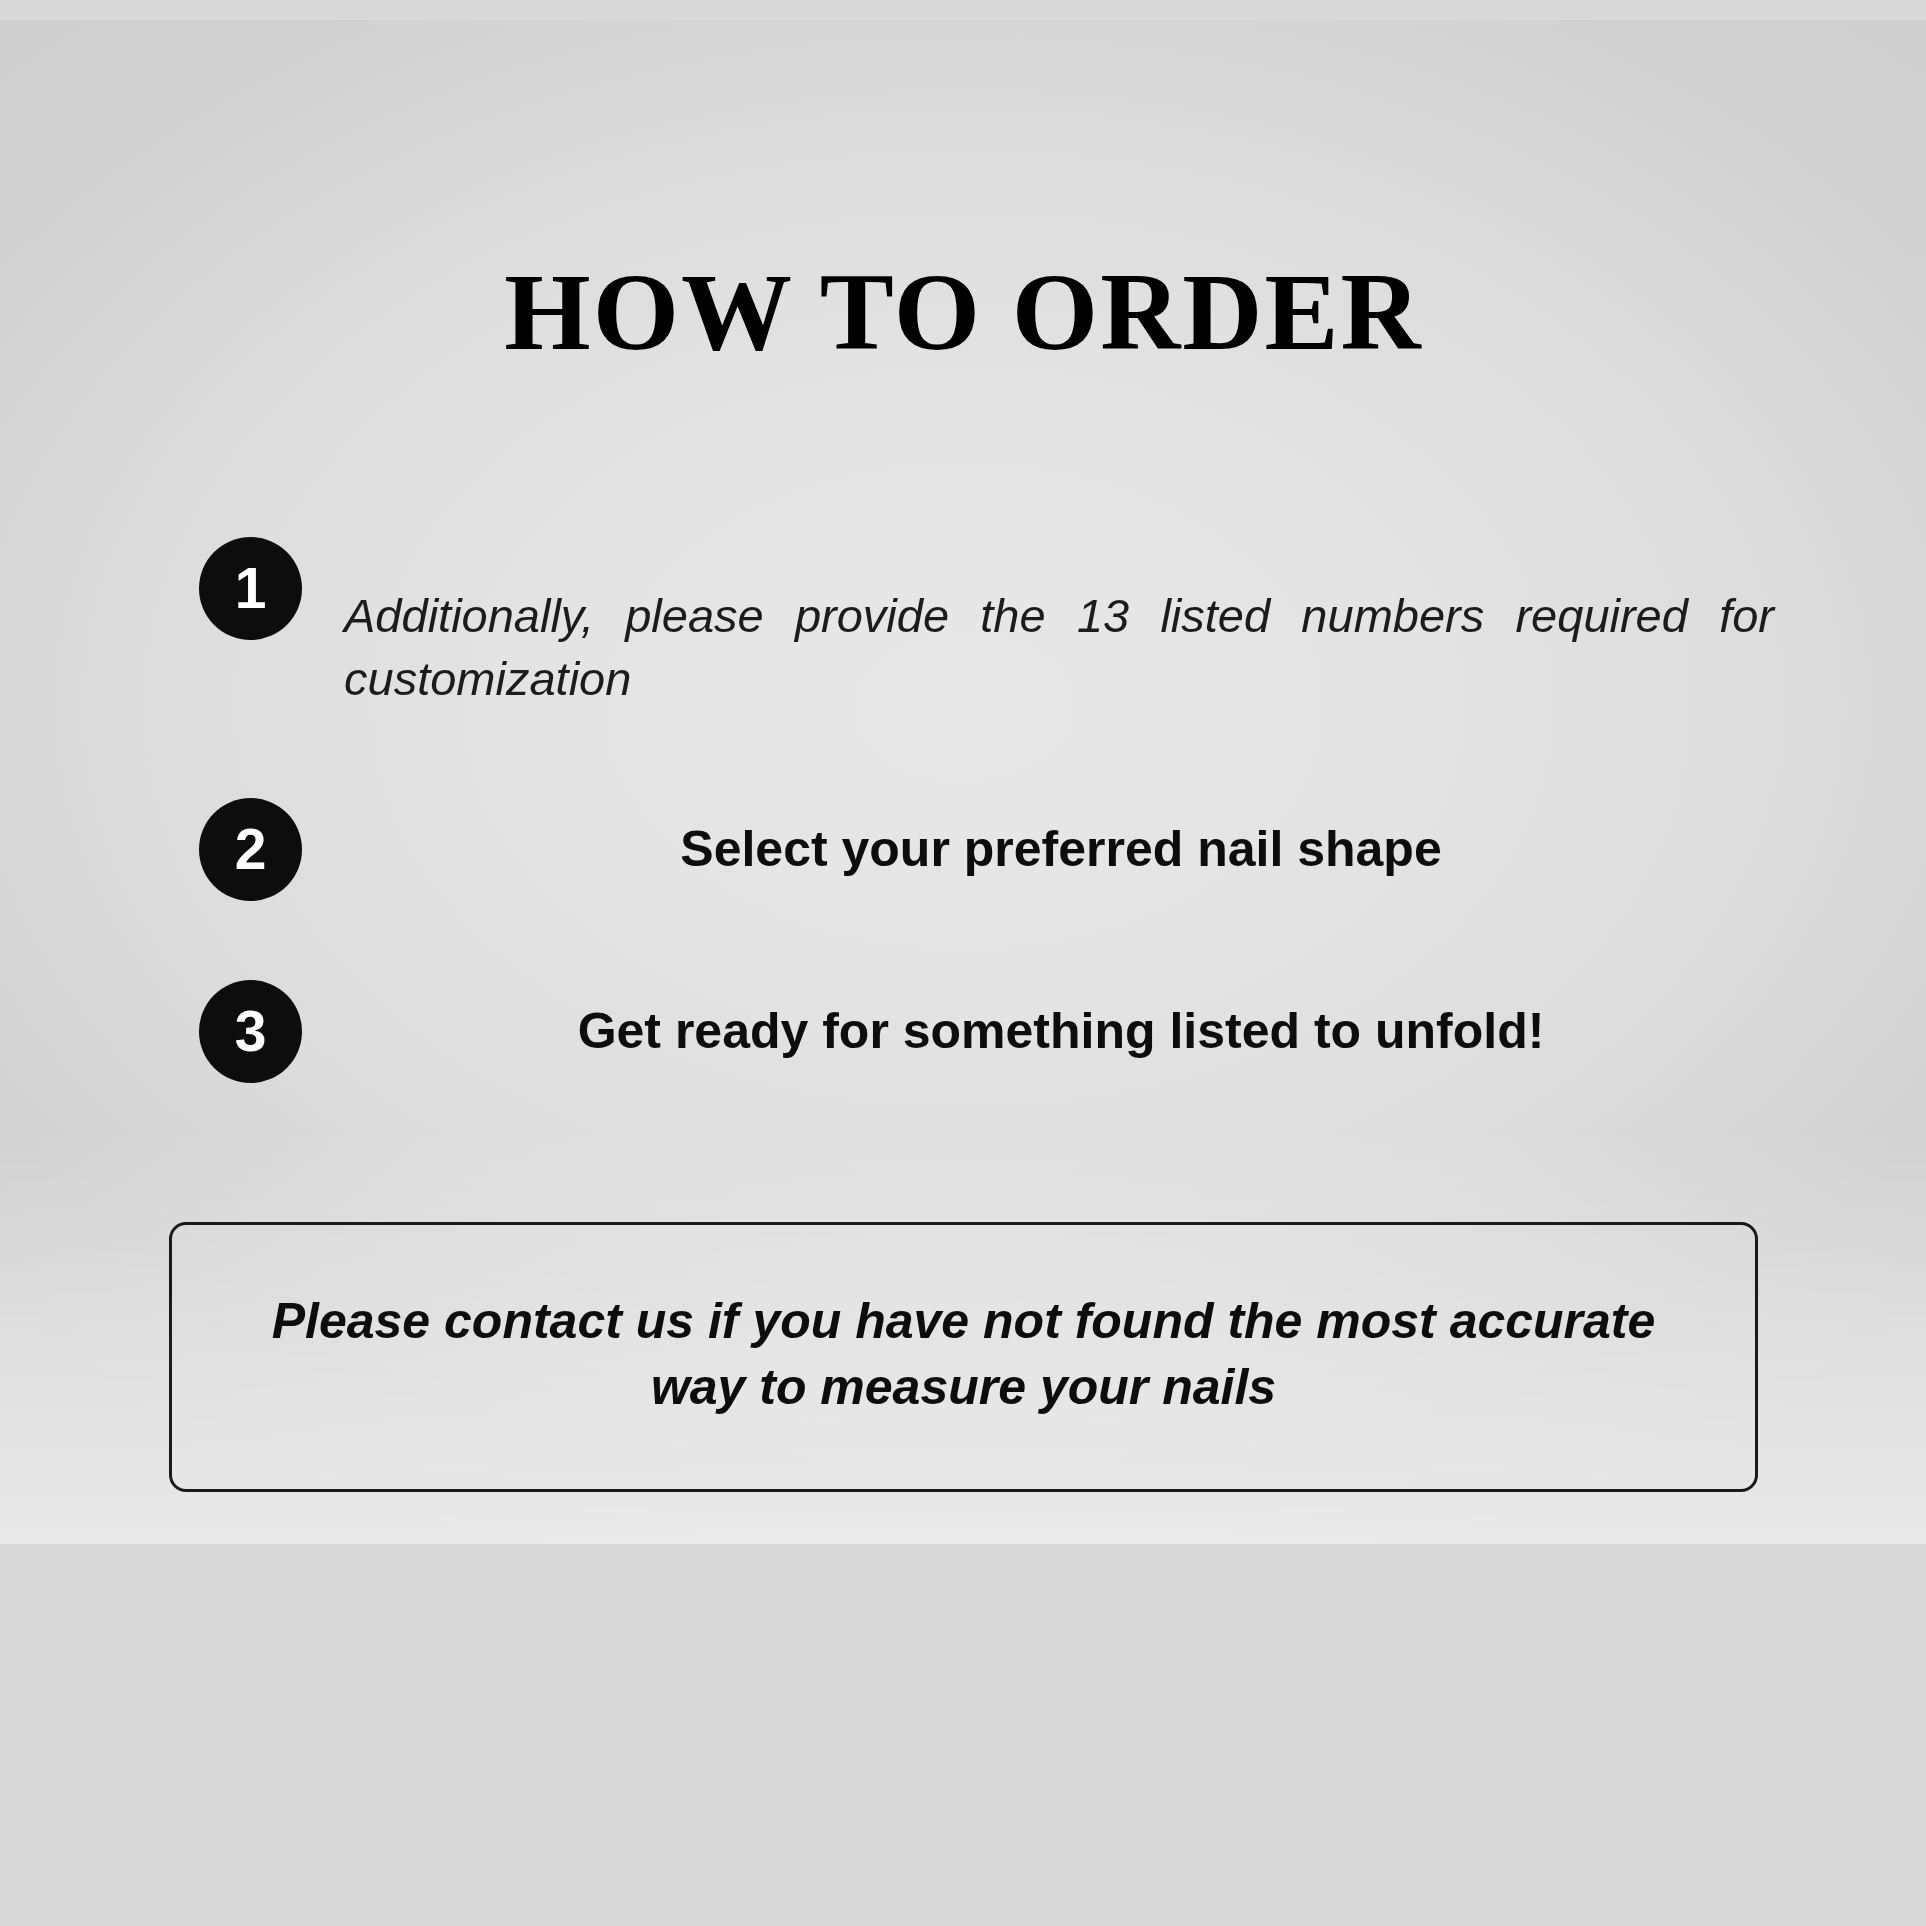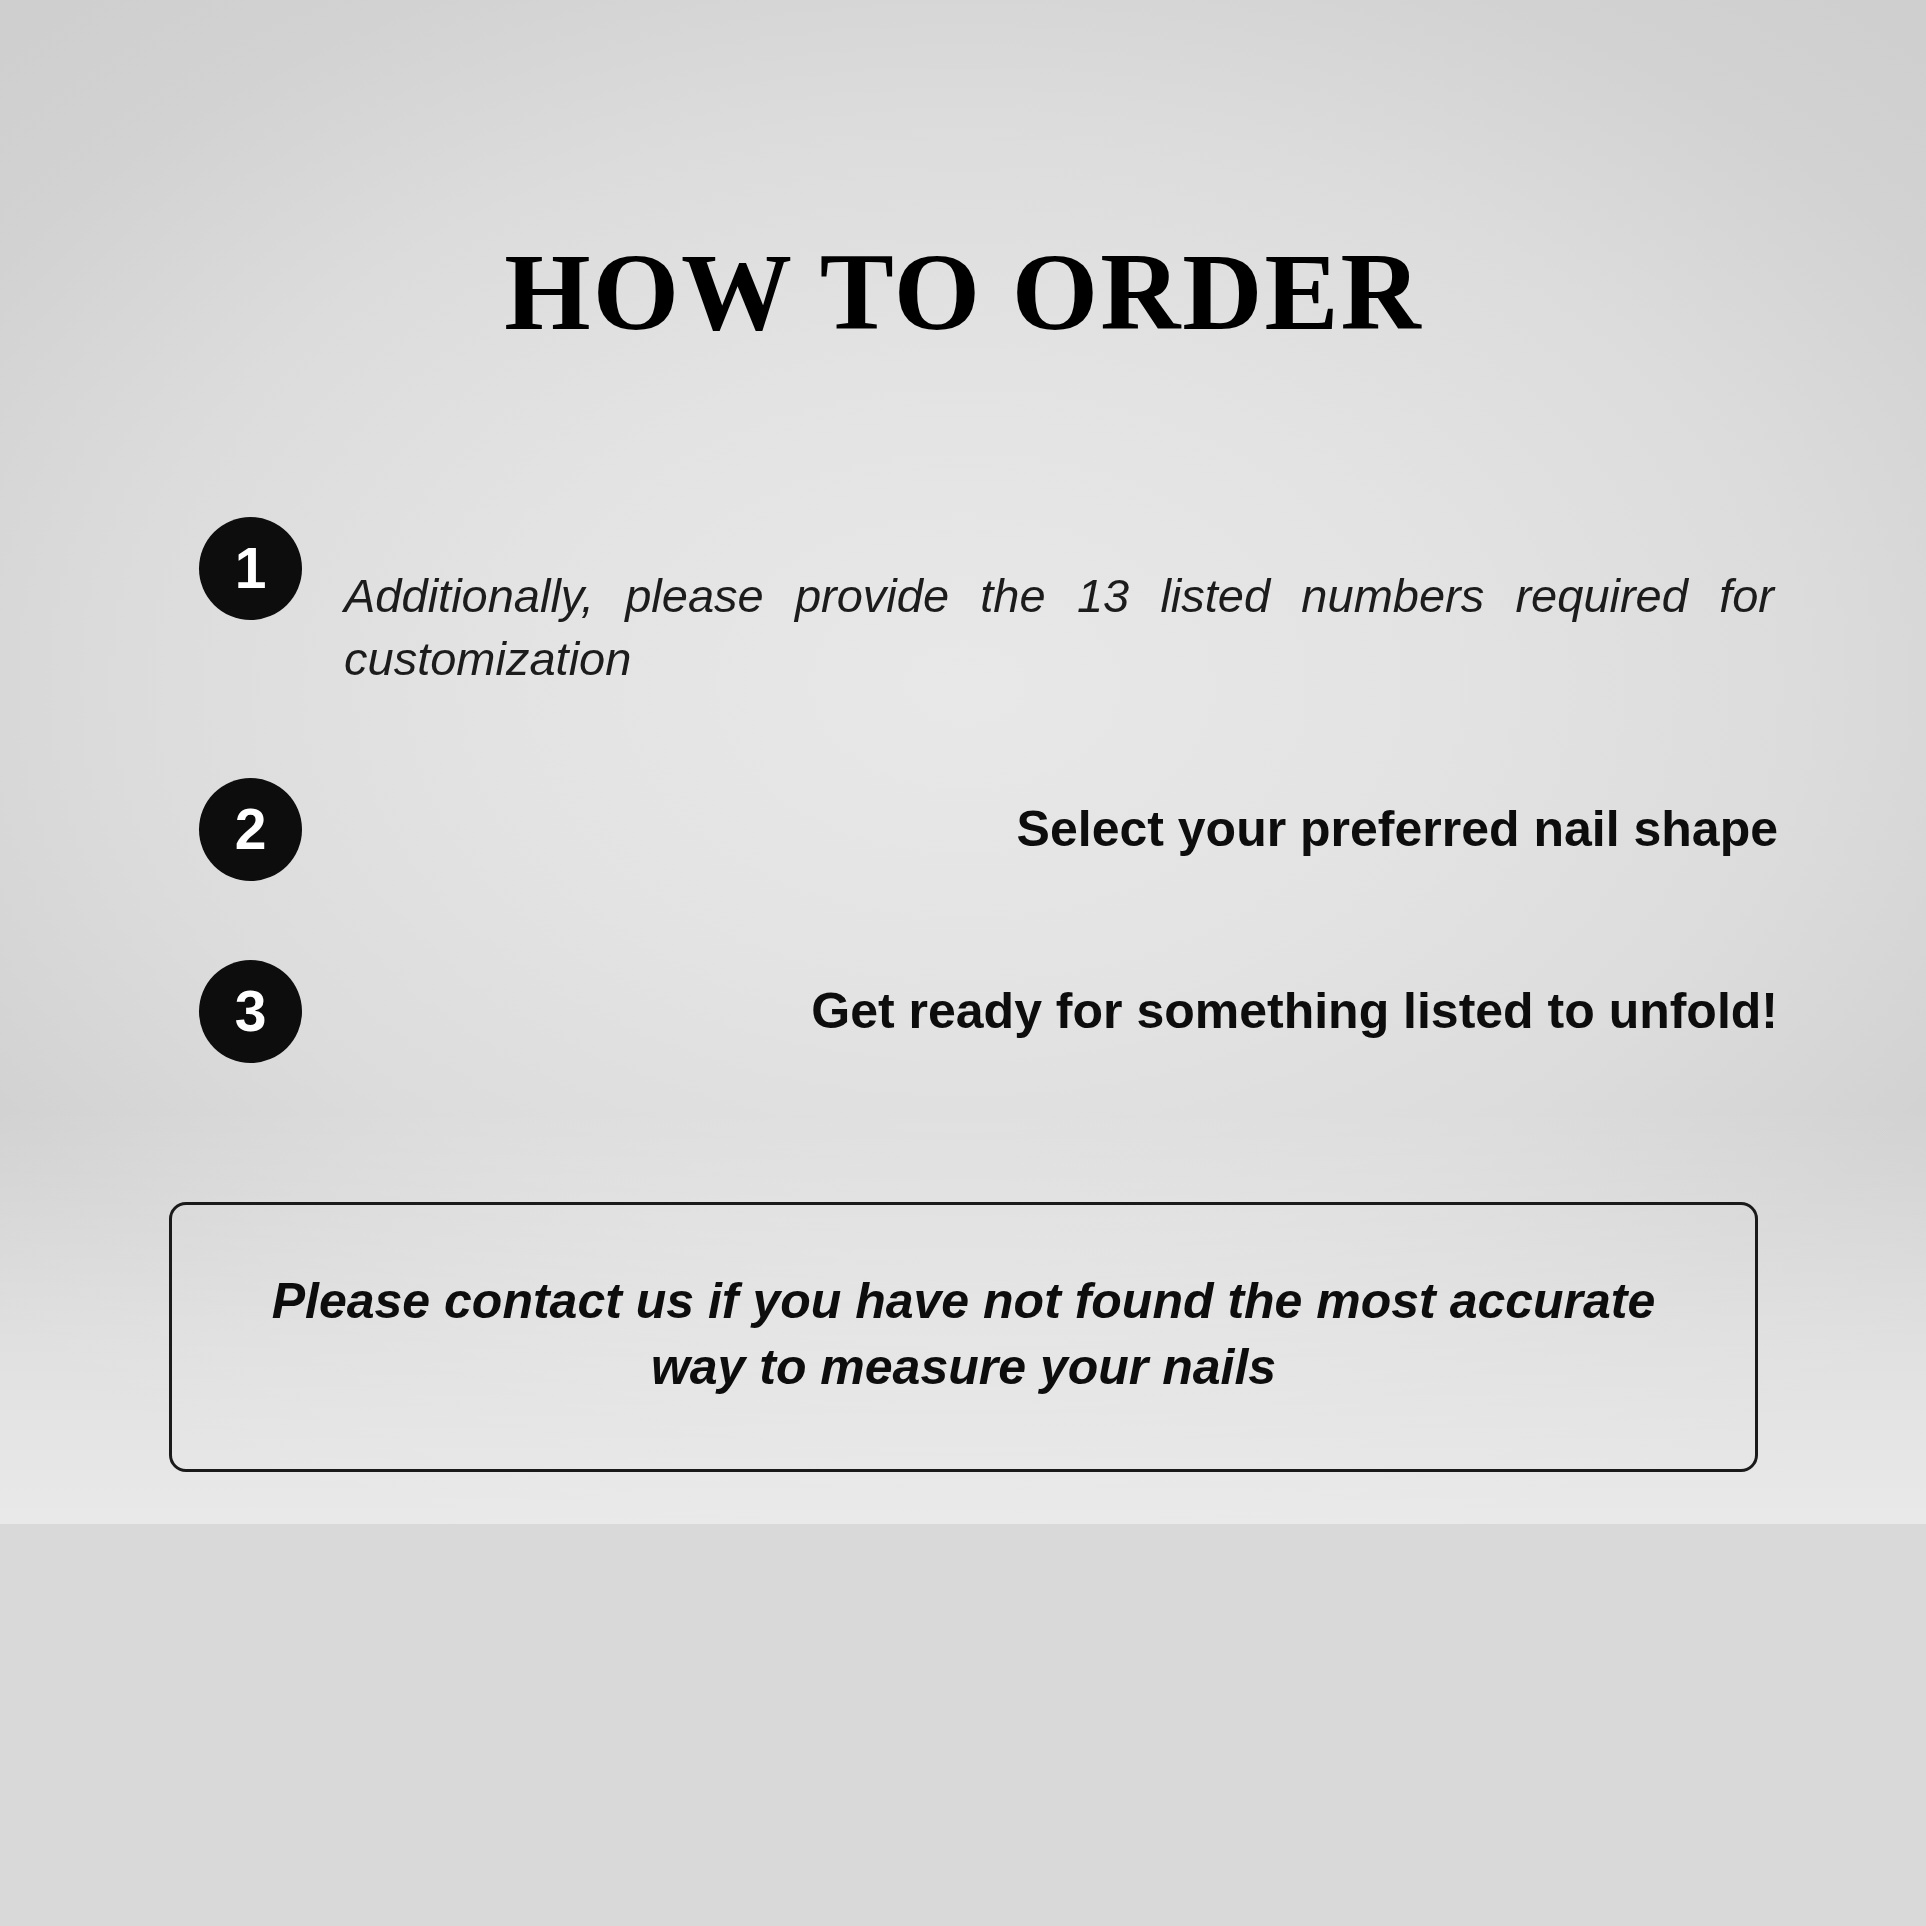--- a/index.html
+++ b/index.html
@@ -13,20 +13,21 @@
     background: #d9d9d9;
     overflow: hidden;
   }
   #page {
     position: relative;
     width: 1927px;
     height: 1524px;
     box-sizing: border-box;
     background:
       radial-gradient(ellipse 70% 60% at 50% 45%, #e8e8e8 0%, #e3e3e3 35%, #dcdcdc 62%, #d2d2d2 85%, #cfcfcf 100%);
+    margin-top: 20px;
   }
   #page::after {
     content: "";
     position: absolute;
     left: 0; right: 0; bottom: 0;
     height: 416px;
     background: linear-gradient(to bottom, rgba(255,255,255,0) 0%, rgba(255,255,255,0.35) 55%, rgba(255,255,255,0.55) 100%);
     pointer-events: none;
   }
   .inner {
@@ -74,21 +75,21 @@
   }
   .step-text {
     font-size: 50px;
     font-weight: bold;
     color: #0d0d0d;
     line-height: 1.28;
     text-align: justify;
     margin: 0;
   }
   .step-text.nojustify {
-    text-align: right;
+    text-align: center;
   }
   .step-note {
     font-size: 47px;
     font-style: italic;
     font-weight: 400;
     color: #1c1c1c;
     line-height: 1.34;
     text-align: justify;
     margin: 40px 0 0 0;
     padding-right: 4px;

